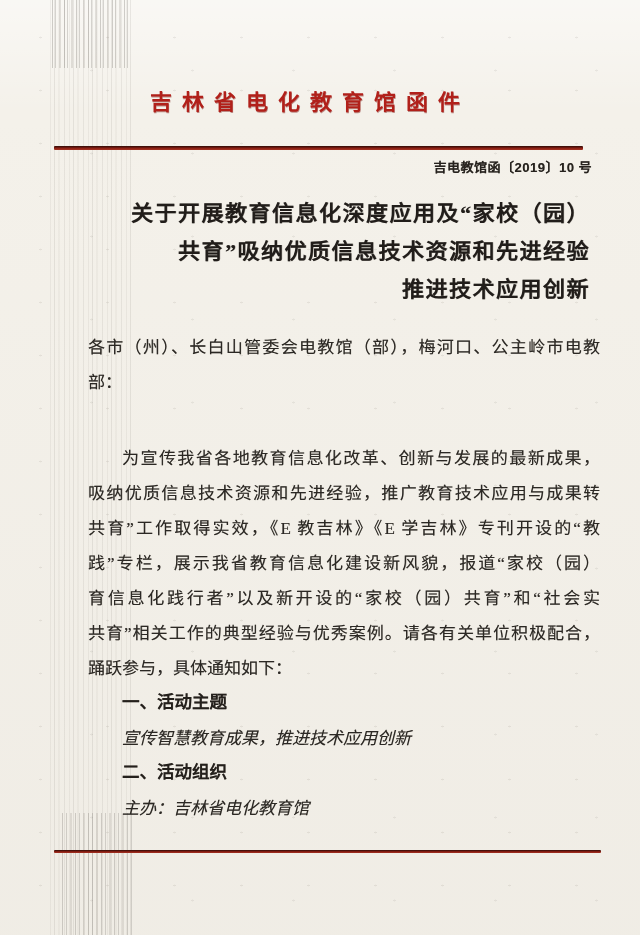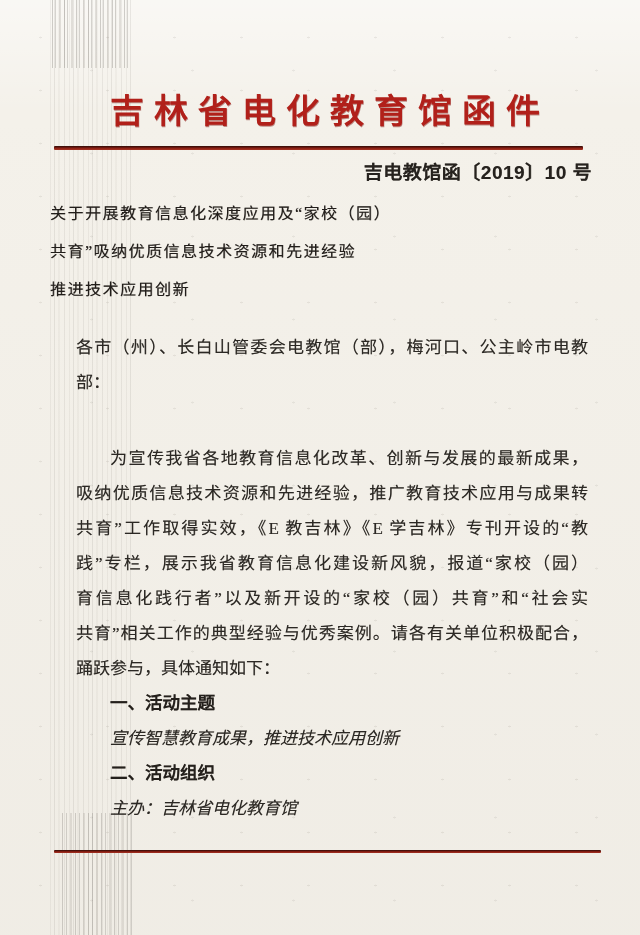--- a/index.html
+++ b/index.html
@@ -46,59 +46,59 @@
   .streaks-bottom{
     position:absolute;bottom:0;left:62px;width:70px;height:122px;
     background:repeating-linear-gradient(90deg,
       rgba(55,50,44,0.40) 0 1px, transparent 1px 4px,
       rgba(35,32,27,0.32) 4px 5px, transparent 5px 8px,
       rgba(95,88,78,0.28) 8px 10px, transparent 10px 13px);
     opacity:.5;pointer-events:none;
   }
   .org-title{
     position:absolute;top:84px;left:70px;width:480px;
-    text-align:right;
-    font-size:34px;font-weight:bold;
+    text-align:center;
+    font-size:22px;font-weight:bold;
     letter-spacing:10px;
     color:var(--letterhead-red,#b1201a);
     text-shadow:0.5px 0.5px 0.6px rgba(120,20,15,0.45);
     white-space:nowrap;
   }
   .rule{
     position:absolute;height:4px;
     background:linear-gradient(180deg,#2e0c08 0%,#5d140c 30%,var(--rule-red,#8e2014) 60%,#a53424 100%);
     border-radius:1px;
   }
   .rule-top{top:146px;left:54px;width:529px;}
   .rule-bottom{top:850px;left:54px;width:547px;height:3px;}
   .doc-number{
     position:absolute;top:157px;right:48px;
     font-family:"Liberation Sans","DejaVu Sans",sans-serif;
-    font-size:19px;font-weight:bold;letter-spacing:.5px;
+    font-size:13px;font-weight:bold;letter-spacing:.5px;
     color:#26221e;
     text-shadow:0.3px 0.3px 0.4px rgba(50,45,38,0.5);
     white-space:nowrap;
   }
   .doc-title{
     position:absolute;top:195px;left:50px;width:540px;
-    text-align:left;
-    font-size:16px;font-weight:normal;line-height:38px;
+    text-align:right;
+    font-size:22px;font-weight:bold;line-height:38px;
     letter-spacing:1.5px;color:#211d1a;
     text-shadow:0.4px 0.4px 0.5px rgba(45,40,34,0.5);
   }
   .column{
-    position:absolute;top:330px;left:76px;width:512px;
+    position:absolute;top:330px;left:88px;width:512px;
     font-size:17px;line-height:35px;letter-spacing:0;
     color:var(--ink-black,#2b2824);
     text-shadow:0.3px 0.3px 0.5px rgba(62,54,45,0.42);
   }
   .jline{text-align:justify;text-align-last:justify;}
   .indent{text-indent:34px;margin-top:41px;}
   .sec-heading{
-    font-family:Liberation Serif, serif;
+    font-family:Liberation Mono, monospace;
     font-weight:bold;font-size:17.5px;
     text-indent:34px;color:#24201c;
   }
   .sec-content{text-indent:34px;font-style:italic;}
 </style>
 </head>
 <body>
 
 <div class="page">
 

